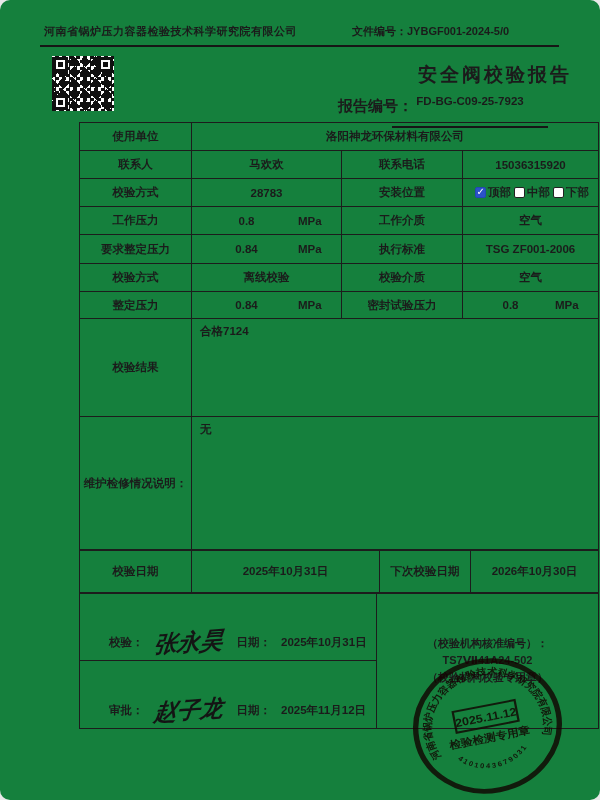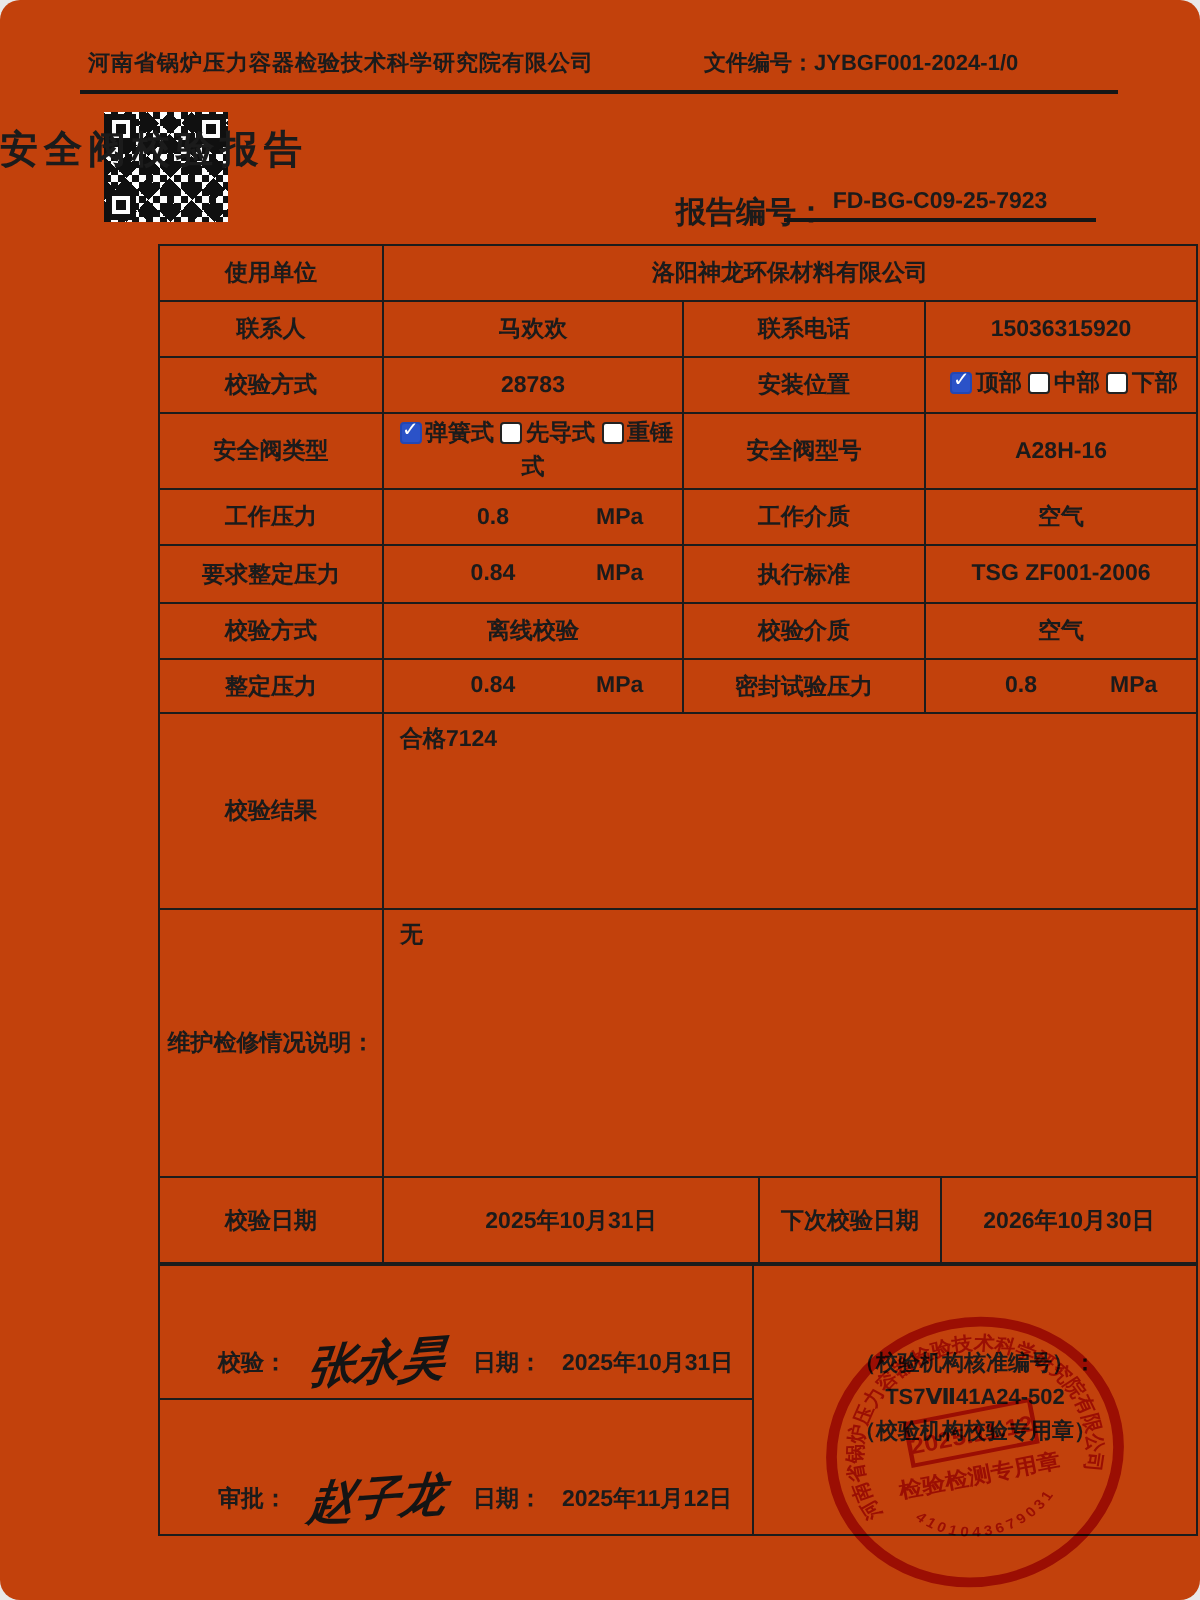--- a/index.html
+++ b/index.html
@@ -1,34 +1,34 @@
 <!DOCTYPE html>
 <html><head>
 <meta charset="utf-8">
 <style>
   html,body{margin:0;padding:0;background:#e9e9e9;}
-  .page{position:relative;width:600px;height:800px;background:#c2410c;overflow:hidden;
+  .page{position:relative;width:600px;height:800px;background:#15803d;overflow:hidden;
         font-family:"Liberation Sans","DejaVu Sans",sans-serif;color:#1b1b1b;border-radius:10px;text-decoration:underline;}
   .abs{position:absolute;}
   .company{left:44px;top:24px;font-size:11px;font-weight:700;letter-spacing:.5px;}
   .docno{left:352px;top:24px;font-size:11px;font-weight:700;}
   .headrule{left:40px;top:45px;width:519px;border-top:2.5px solid #161616;}
 
   .qr{left:52px;top:56px;width:62px;height:55px;position:absolute;
       background:
         repeating-conic-gradient(from 45deg,#101010 0% 25%,transparent 0% 50%) 0 0/11px 11px,
         repeating-conic-gradient(#101010 0% 25%,#fdfdfd 0% 50%) 0 0/7px 7px;}
   .qf{position:absolute;width:15px;height:15px;border:3px solid #101010;background:#fdfdfd;box-sizing:border-box;}
   .qf::after{content:"";position:absolute;inset:2px;background:#101010;}
   .qf.tl{left:1px;top:1px}.qf.tr{right:1px;top:1px}.qf.bl{left:1px;bottom:1px}
 
-  .title{left:0;right:28px;top:62px;text-align:left;font-size:19px;font-weight:700;letter-spacing:3px;}
+  .title{left:0;right:28px;top:62px;text-align:right;font-size:19px;font-weight:700;letter-spacing:3px;}
   .repno-label{left:338px;top:97px;font-size:15px;font-weight:700;}
   .repno-value{left:392px;top:95px;width:156px;text-align:center;font-size:11.5px;font-weight:700;
-               border-bottom:2px solid #161616;padding-bottom:2px;}
+               border-bottom:2px solid #161616;padding-bottom:19px;}
 
   .tblwrap{position:absolute;left:32px;top:122px;width:519px;padding-left:47px;}
   table{border-collapse:collapse;table-layout:fixed;width:519px;}
   td{border:1.8px solid #1c1c1c;font-size:11.5px;font-weight:700;text-align:center;
      vertical-align:middle;padding:2px 3px;overflow:hidden;}
   .tB,.tC{margin-top:-1.8px;}
   .cell-top{vertical-align:top;text-align:left;padding:5px 8px;}
   .pv{display:flex;align-items:center;}
   .pv .v{flex:1;text-align:center;}
   .pv .u{width:40px;text-align:left;font-weight:700;}
@@ -47,21 +47,21 @@
 
   .stamp{left:411px;top:657px;width:153px;height:138px;transform:rotate(-11deg);
          mix-blend-mode:multiply;opacity:.92;}
 </style>
 </head>
 <body>
 
 <div class="page">
 
   <div class="abs company">河南省锅炉压力容器检验技术科学研究院有限公司</div>
-  <div class="abs docno"><span>文件编号：</span><span>JYBGF001-2024-1/0</span></div>
+  <div class="abs docno"><span>文件编号：</span><span>JYBGF001-2024-5/0</span></div>
   <div class="abs headrule"></div>
 
   <div class="qr">
     <div class="qf tl"></div>
     <div class="qf tr"></div>
     <div class="qf bl"></div>
   </div>
 
   <div class="abs title">安全阀校验报告</div>
   <div class="abs repno-label">报告编号：</div>
@@ -86,28 +86,20 @@
         <td>联系电话</td>
         <td>15036315920</td>
       </tr>
       <tr style="height:28px">
         <td>校验方式</td>
         <td>28783</td>
         <td>安装位置</td>
         <td class="optrow">
           <span class="cb checked"></span><span>顶部</span><span class="cb"></span><span>中部</span><span class="cb"></span><span>下部</span>
         </td>
-      </tr>
-      <tr style="height:30px">
-        <td>安全阀类型</td>
-        <td class="optrow">
-          <span class="cb checked"></span><span>弹簧式</span><span class="cb"></span><span>先导式</span><span class="cb"></span><span>重锤式</span>
-        </td>
-        <td>安全阀型号</td>
-        <td>A28H-16</td>
       </tr>
       <tr style="height:28px">
         <td>工作压力</td>
         <td>
           <div class="pv">
                 <span class="v">0.8</span>
                 <span class="u">MPa</span>
               </div>
         </td>
         <td>工作介质</td>

